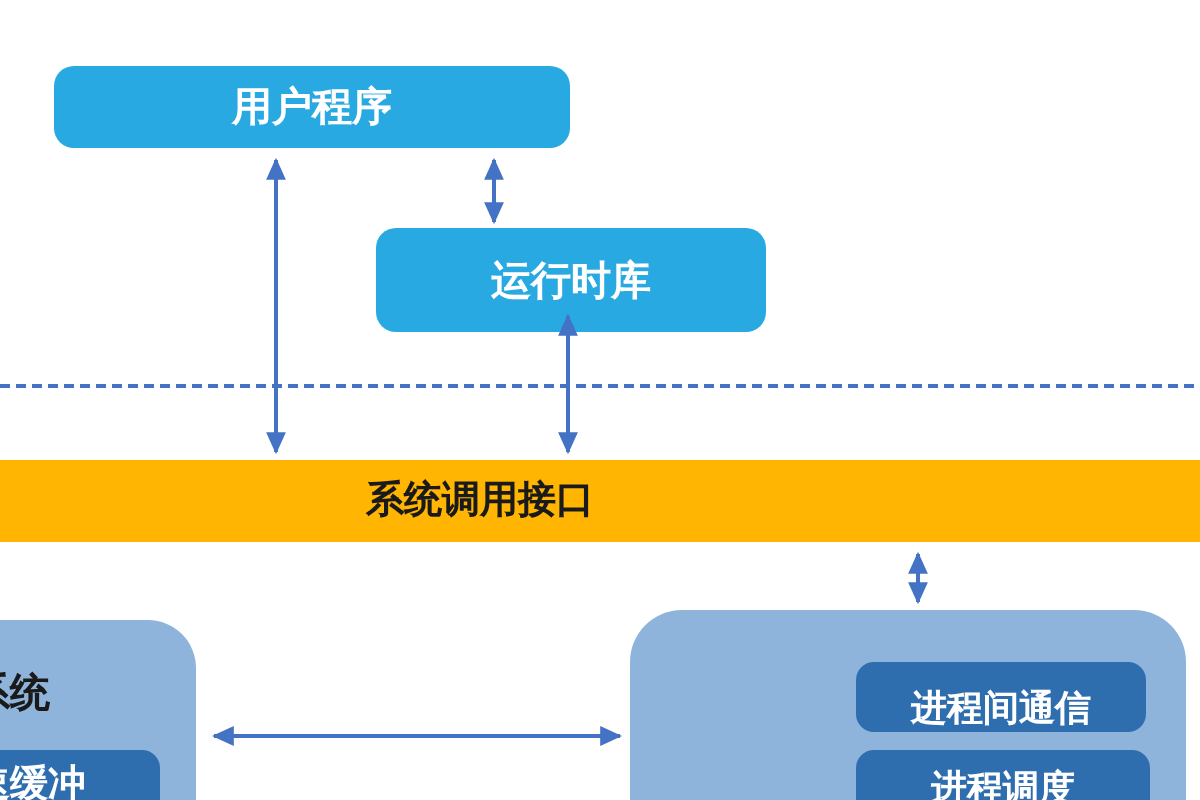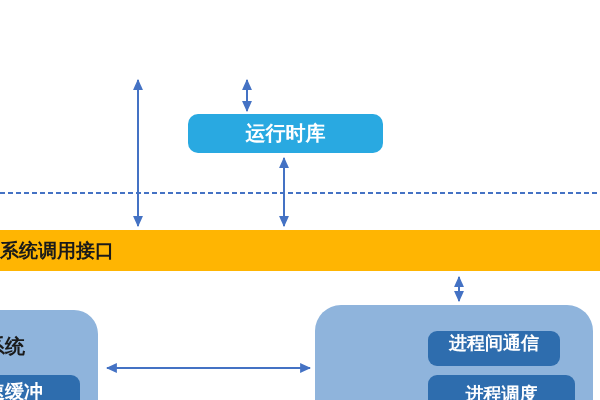--- a/index.html
+++ b/index.html
@@ -15,57 +15,60 @@
   #frame{
     position:relative;width:600px;height:400px;overflow:hidden;background:#fff;
     font-family:"Liberation Sans","DejaVu Sans",sans-serif;
   }
   .box{
     position:absolute;display:flex;align-items:center;justify-content:center;
     font-weight:bold;box-sizing:border-box;
   }
   .bright{background:var(--bright-blue);color:var(--text-light);border-radius:10px;font-size:20px;}
   .box-user{left:27px;top:33px;width:258px;height:41px;}
-  .box-runtime{left:188px;top:114px;width:195px;height:39px;}
+  .box-runtime{left:188px;top:114px;width:195px;height:52px;}
   .syscall-bar{
     position:absolute;left:0;top:230px;width:600px;height:41px;background:var(--orange);
   }
   .syscall-label{
     position:absolute;left:0;top:230px;width:480px;height:56px;line-height:41px;
-    font-size:19px;font-weight:bold;color:var(--text-dark);
+    text-align:center;font-size:19px;font-weight:bold;color:var(--text-dark);
   }
   .dashed-line{
     position:absolute;left:0;top:192px;width:600px;height:2px;
     background:repeating-linear-gradient(90deg,var(--arrow) 0 5px,transparent 5px 8px);
   }
   .container{
     position:absolute;background:var(--light-blue);
   }
   .container-left{left:-130px;top:310px;width:228px;height:130px;border-radius:24px;}
   .container-right{left:315px;top:305px;width:278px;height:130px;border-radius:26px;}
   .sub-box{
     position:absolute;background:var(--dark-blue);color:var(--text-light);
     border-radius:9px;font-weight:bold;font-size:18px;
     display:flex;justify-content:center;box-sizing:border-box;
   }
-  .sub-ipc{left:428px;top:331px;width:132px;height:35px;align-items:flex-start;font-family:Liberation Mono, monospace;}
+  .sub-ipc{left:428px;top:331px;width:145px;height:35px;align-items:flex-end;font-family:Liberation Mono, monospace;}
   .sub-sched{left:428px;top:375px;width:147px;height:40px;align-items:flex-start;padding-top:7px;}
   .sub-buffer{left:-70px;top:375px;width:150px;height:45px;align-items:flex-start;padding-top:4px;font-size:19px;}
   .float-label{
     position:absolute;text-align:center;font-weight:bold;color:var(--text-dark);
   }
   .lbl-fs{left:-95px;top:333px;width:160px;font-size:20px;}
   .lbl-pc{left:298px;top:373px;width:160px;font-size:21px;}
   #arrow-layer{position:absolute;left:0;top:0;width:600px;height:400px;pointer-events:none;}
 </style>
 </head>
 <body>
 
 <div id="frame">
 
+  <div class="box bright box-user">
+    <span>用户程序</span>
+  </div>
   <div class="box bright box-runtime">
     <span>运行时库</span>
   </div>
 
   <div class="dashed-line"></div>
 
   <div class="syscall-bar"></div>
   <div class="syscall-label">系统调用接口</div>
 
   <div class="container container-left"></div>

